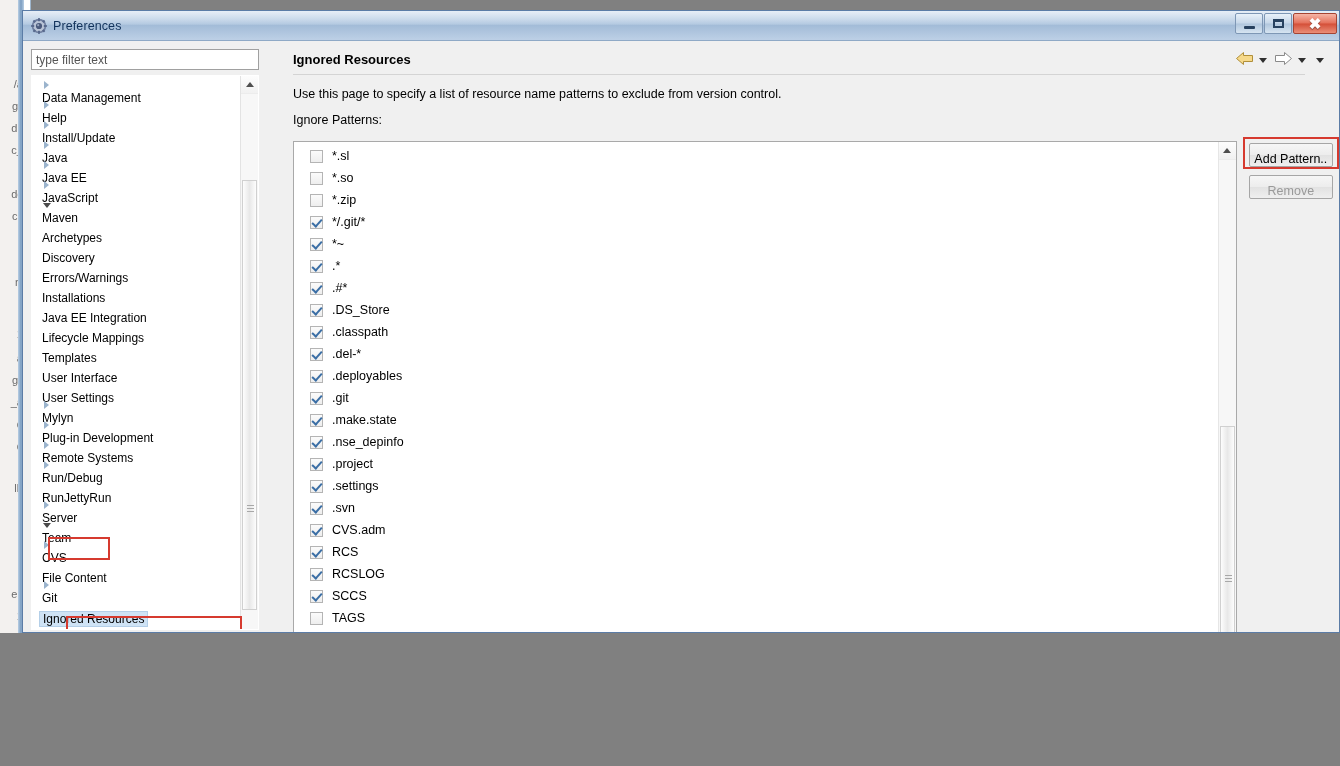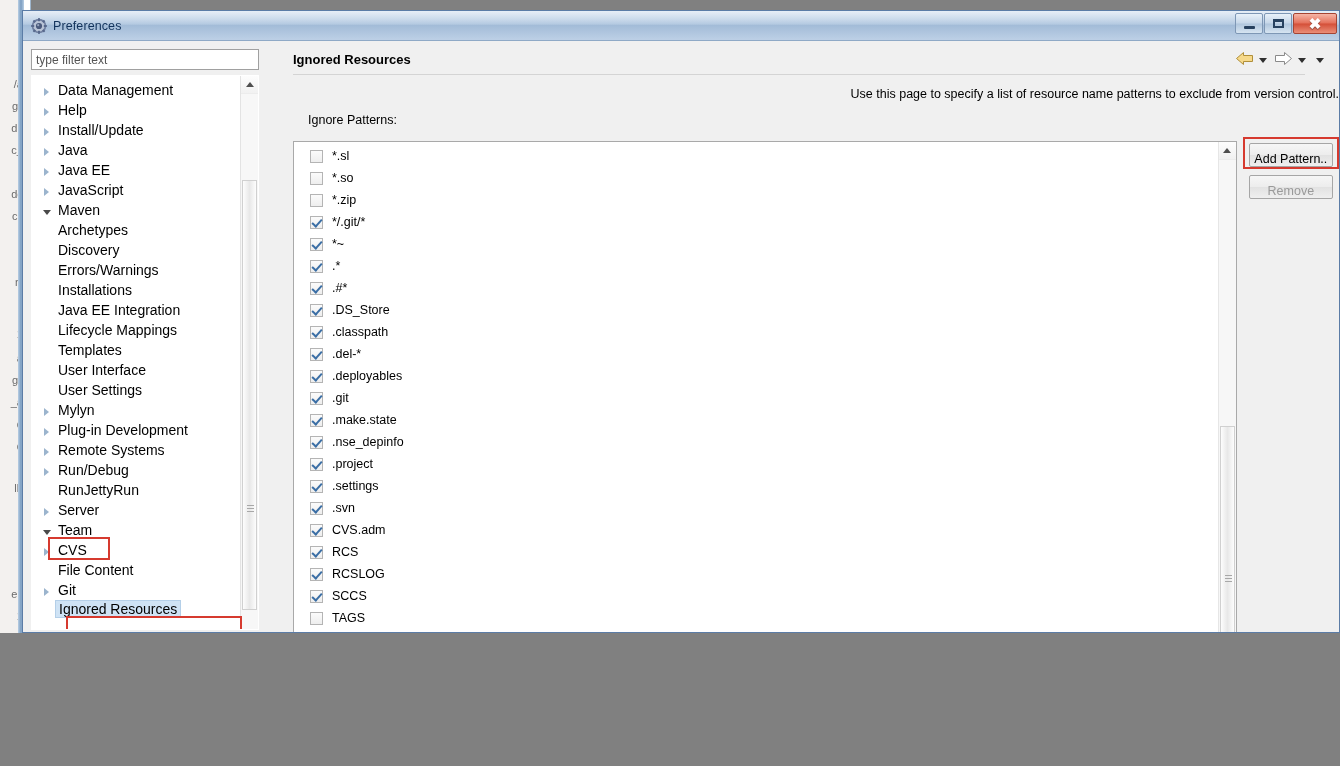--- a/index.html
+++ b/index.html
@@ -161,26 +161,27 @@
   }
   #tree {
     position: absolute;
     left: 0; top: 0;
     width: 210px;
     padding-top: 2px;
   }
   .tree-row {
     height: 20px;
     display: flex;
-    align-items: flex-end;
-    font-size: 14px;
+    align-items: flex-start;
+    font-size: 12px;
     color: #000000;
     white-space: nowrap;
     position: relative;
     padding-left: 8px;
+    flex-direction: column;
   }
   .tree-row .twisty {
     width: 13px; height: 13px;
     flex: 0 0 auto;
     display: flex; align-items: center; justify-content: center;
     margin-right: 3px;
   }
   .tri-closed {
     width: 0; height: 0;
     border-left: 5px solid #9bb4cd;
@@ -268,26 +269,25 @@
   #title-sep {
     margin: 7px 0 0 26px;
     margin-right: 34px;
     height: 1px;
     background: #d4d4d4;
   }
   #page-desc {
     font-size: 12.5px;
     color: #000;
     margin: 12px 0 0 26px;
-    text-align: right;
   }
   #patterns-label {
     font-size: 12.5px;
     color: #000;
-    margin: 12px 0 4px 41px;
+    margin: 12px 0 4px 26px;
   }
 
   #nav-arrows {
     position: absolute;
     right: 10px; top: 2px;
     display: flex;
     align-items: center;
     gap: 2px;
   }
   .nav-caret {

